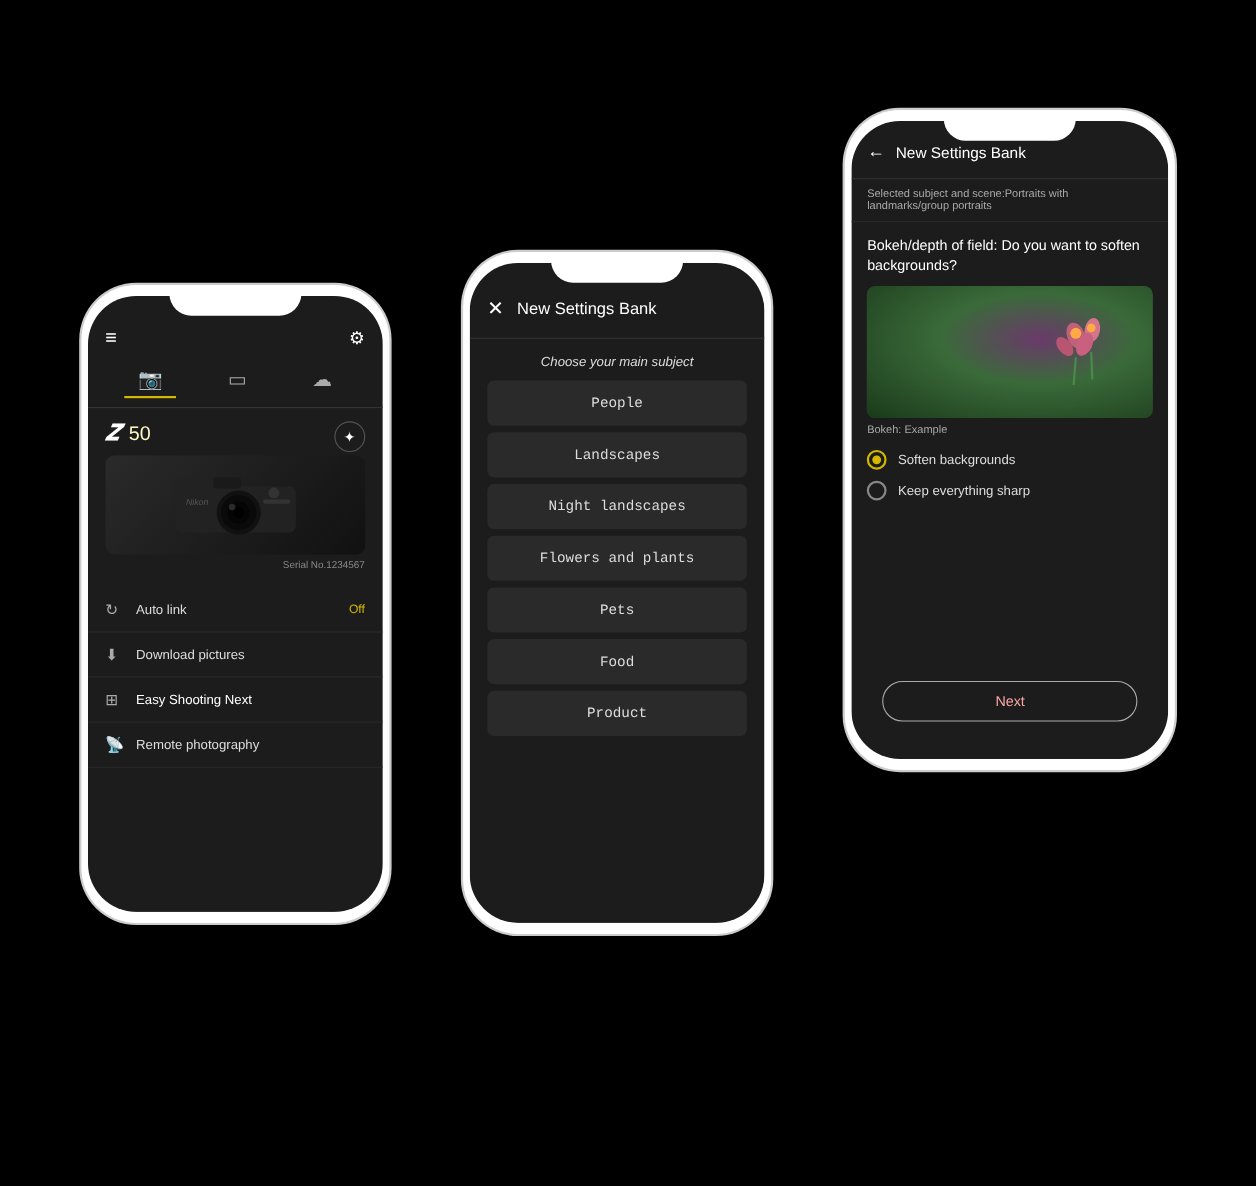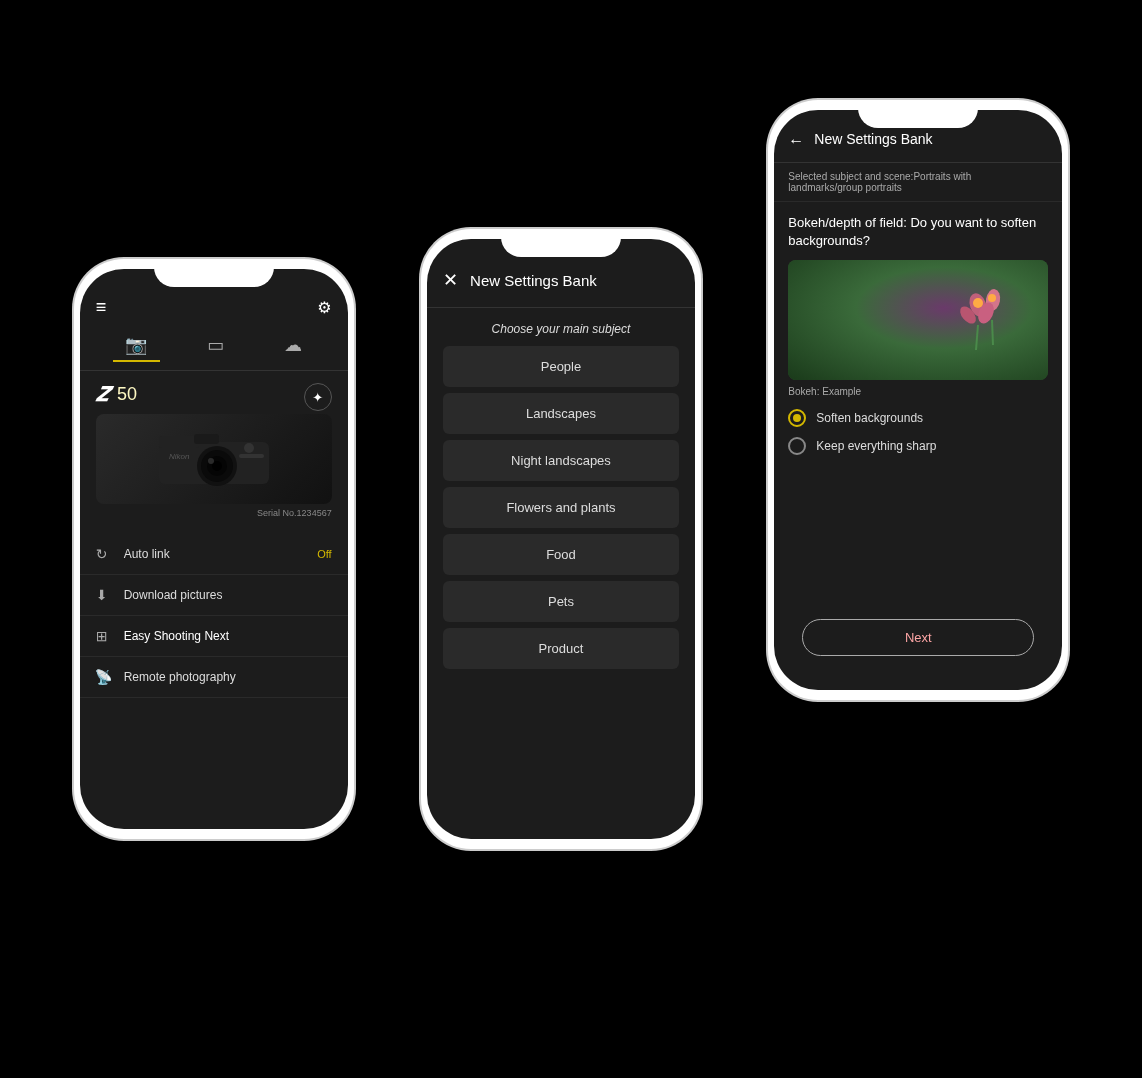--- a/index.html
+++ b/index.html
@@ -232,20 +232,21 @@
       padding: 0 16px;
     }
     .p2-subject-item {
       background: #2a2a2a;
       border-radius: 6px;
       padding: 13px;
       text-align: center;
       font-size: 13px;
       color: #ddd;
       cursor: pointer;
+      font-family: Liberation Mono, monospace;
     }
 
     
     .p3-screen {
       background: #1c1c1c;
       height: 100%;
       color: #fff;
     }
     .p3-header {
       display: flex;
@@ -429,22 +430,22 @@
         <div class="p2-header">
           <span class="p2-close-icon">✕</span>
           <span class="p2-title">New Settings Bank</span>
         </div>
         <div class="p2-subtitle">Choose your main subject</div>
         <div class="p2-subject-list">
           <div class="p2-subject-item">People</div>
           <div class="p2-subject-item">Landscapes</div>
           <div class="p2-subject-item">Night landscapes</div>
           <div class="p2-subject-item">Flowers and plants</div>
+          <div class="p2-subject-item">Pets</div>
           <div class="p2-subject-item">Food</div>
-          <div class="p2-subject-item">Pets</div>
           <div class="p2-subject-item">Product</div>
         </div>
       </div>
     </div>
   </div>
 
   <div class="phone phone-3">
     <div class="phone-notch"></div>
     <div class="phone-screen" style="position:relative;">
       <div class="p3-screen">

